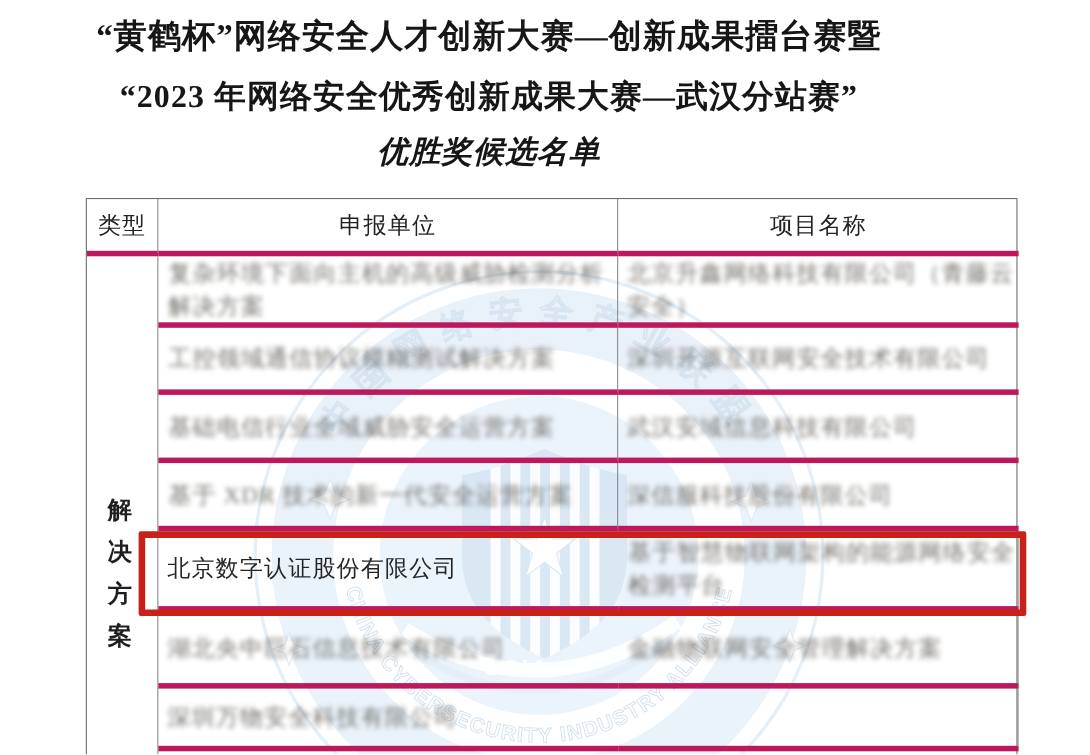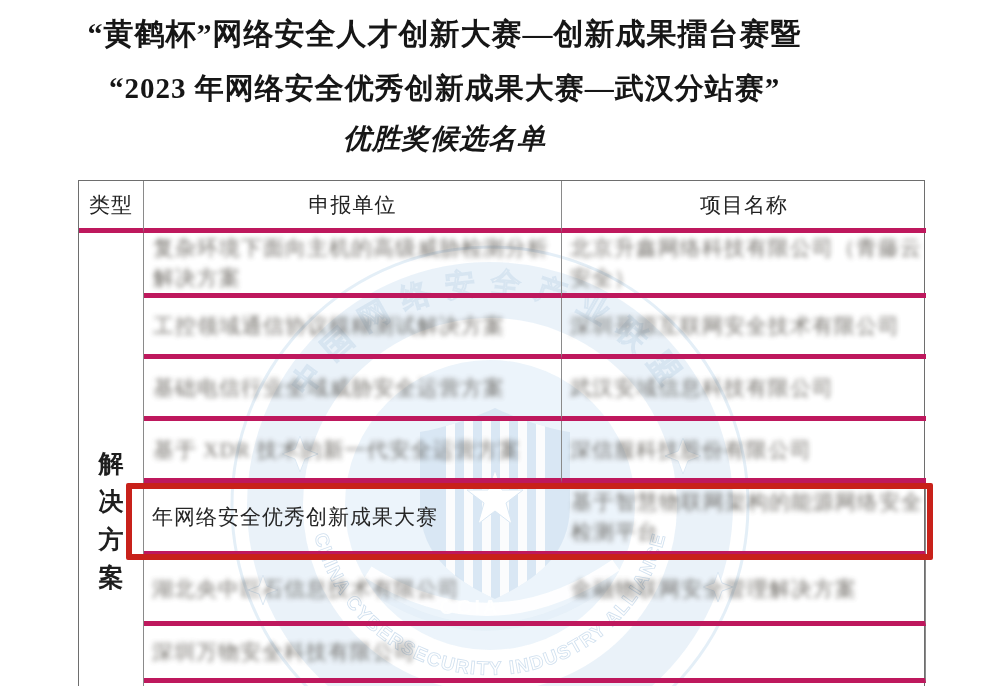--- a/index.html
+++ b/index.html
@@ -24,22 +24,22 @@
     border:1.5px solid #6e6e6e;box-sizing:border-box;
     font-size:21px;letter-spacing:1px;color:#2b2b2b;
   }
   .cell{border-right:1px solid #8a8a8a;border-bottom:5px solid #be185d;
         display:flex;align-items:center;box-sizing:border-box;background:transparent;}
   .c3{border-right:none;}
   .hdr{justify-content:center;font-size:21px;color:#222;}
   .cell-project{padding:4px 2px 4px 9px;line-height:30px;}
   .cell-org{padding:4px 0 4px 8px;line-height:30px;}
   .cat-cell{grid-row:2 / span 8;grid-column:1;justify-content:center;align-items:flex-start;}
-  .cat-text{width:26px;margin-top:212px;font-size:25px;font-weight:bold;line-height:38px;
-            text-align:center;word-break:break-all;color:#1e1e1e;letter-spacing:0;}
+  .cat-text{width:26px;margin-top:212px;font-size:22px;font-weight:bold;line-height:38px;
+            text-align:left;word-break:break-all;color:#1e1e1e;letter-spacing:0;}
   .blur{color:#55514a;filter:blur(2.5px);opacity:.82;}
   .crisp{color:#262626;}
   
   .hl-box{
     position:absolute;left:126px;top:483px;width:807px;height:77px;box-sizing:border-box;
     border:6px solid #c8211a;border-radius:2px;z-index:5;background:transparent;
   }
 </style>
 </head>
 <body>
@@ -130,21 +130,21 @@
       </div>
 
     <div class="cell c2 cell-project">
       <span class="blur">基于 XDR 技术的新一代安全运营方案</span>
       </div>
     <div class="cell c3 cell-org">
       <span class="blur">深信服科技股份有限公司</span>
       </div>
 
     <div class="cell c3 cell-org">
-      <span class="crisp">年网络安全优秀创新成果大赛</span>
+      <span class="crisp">北京数字认证股份有限公司</span>
       </div>
 
     <div class="cell c2 cell-project">
       <span class="blur">基于智慧物联网架构的能源网络安全检测平台</span>
       </div>
     <div class="cell c3 cell-org">
       <span class="blur">湖北央中巨石信息技术有限公司</span>
       </div>
 
     <div class="cell c2 cell-project">

